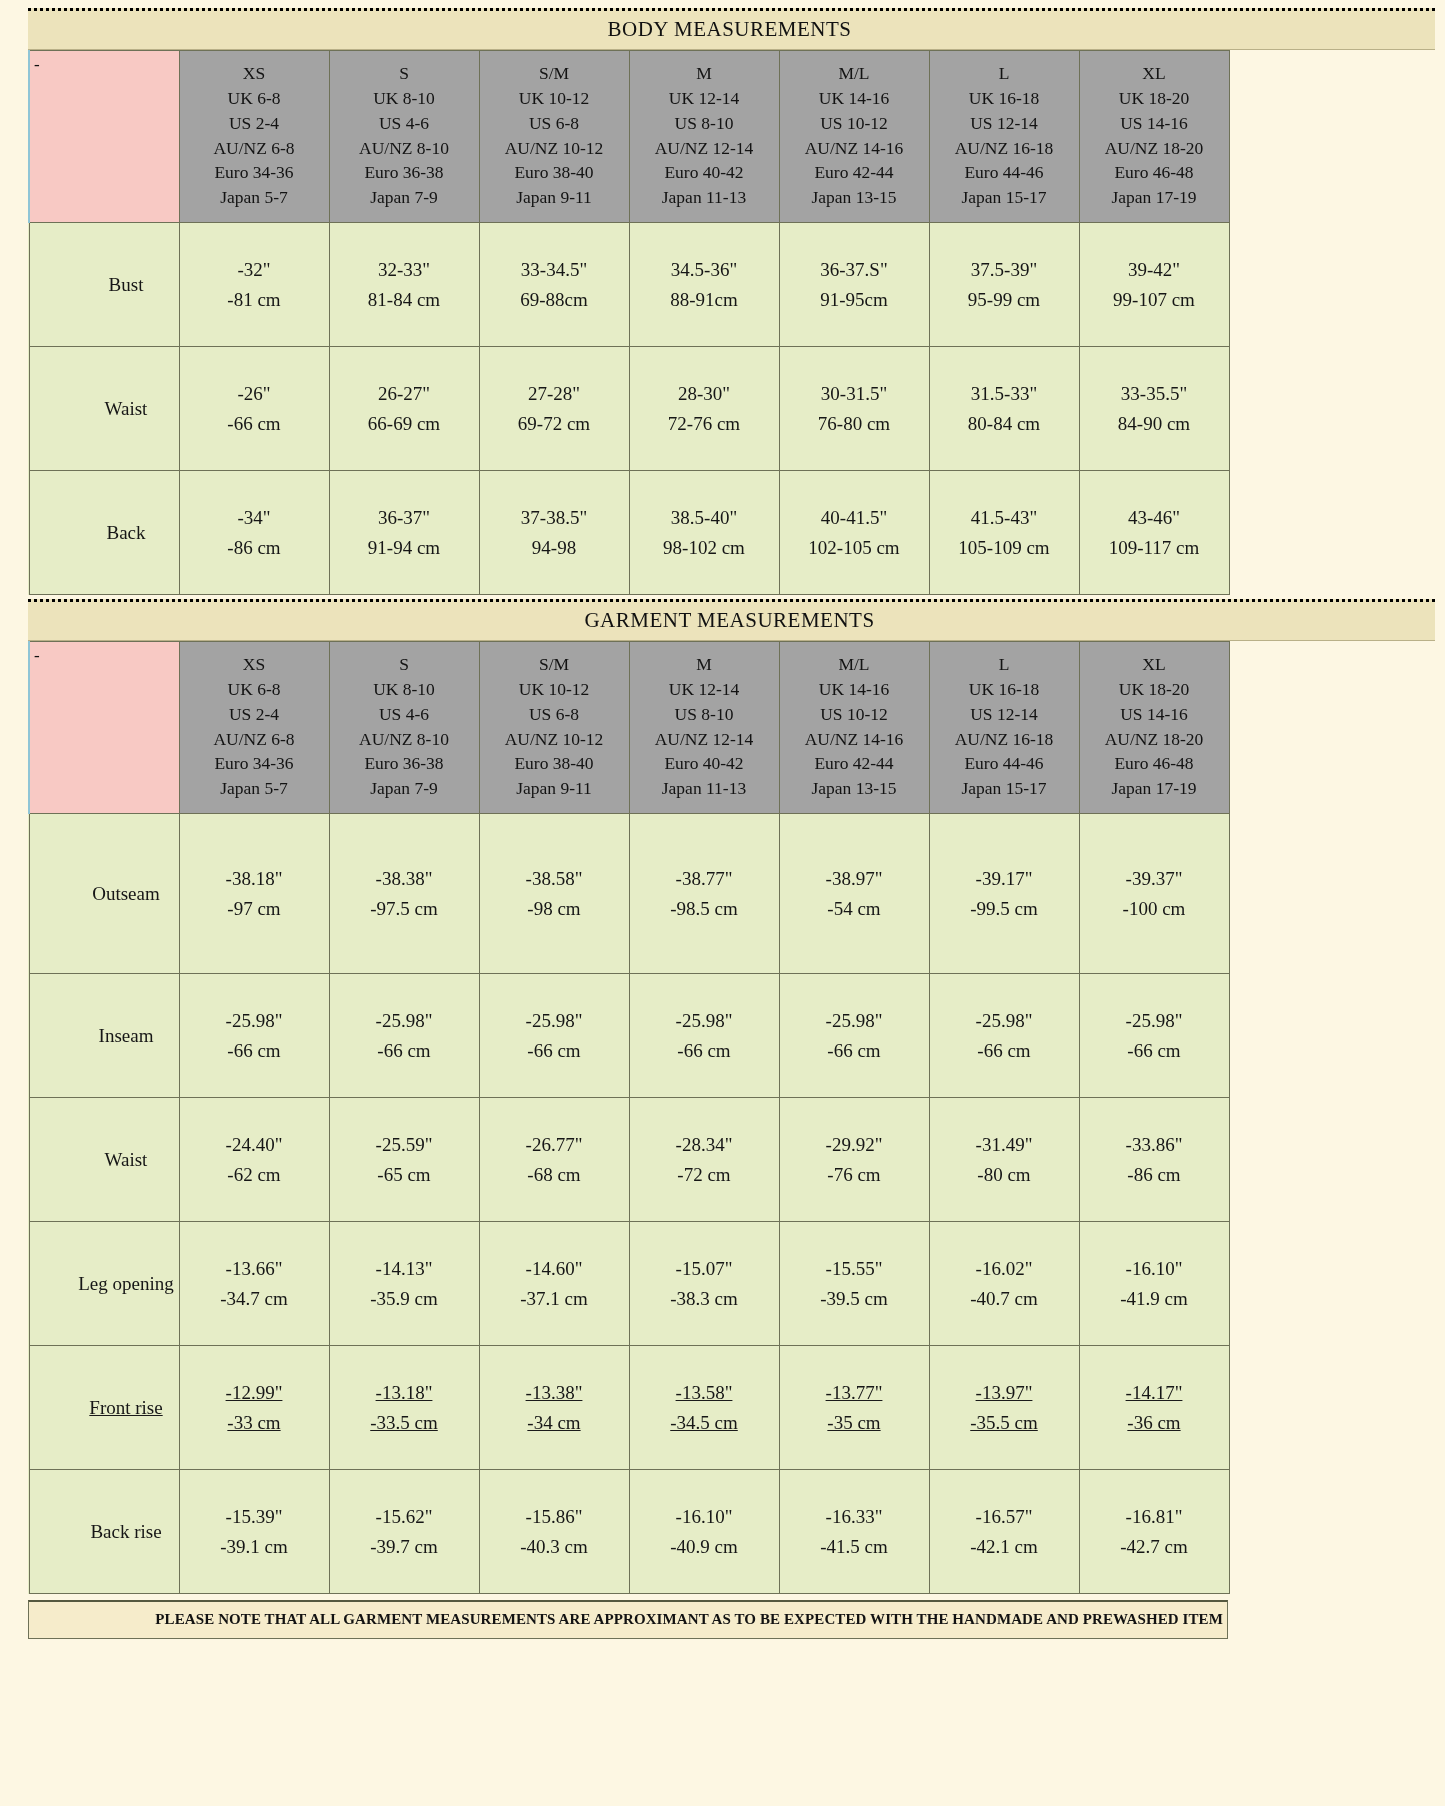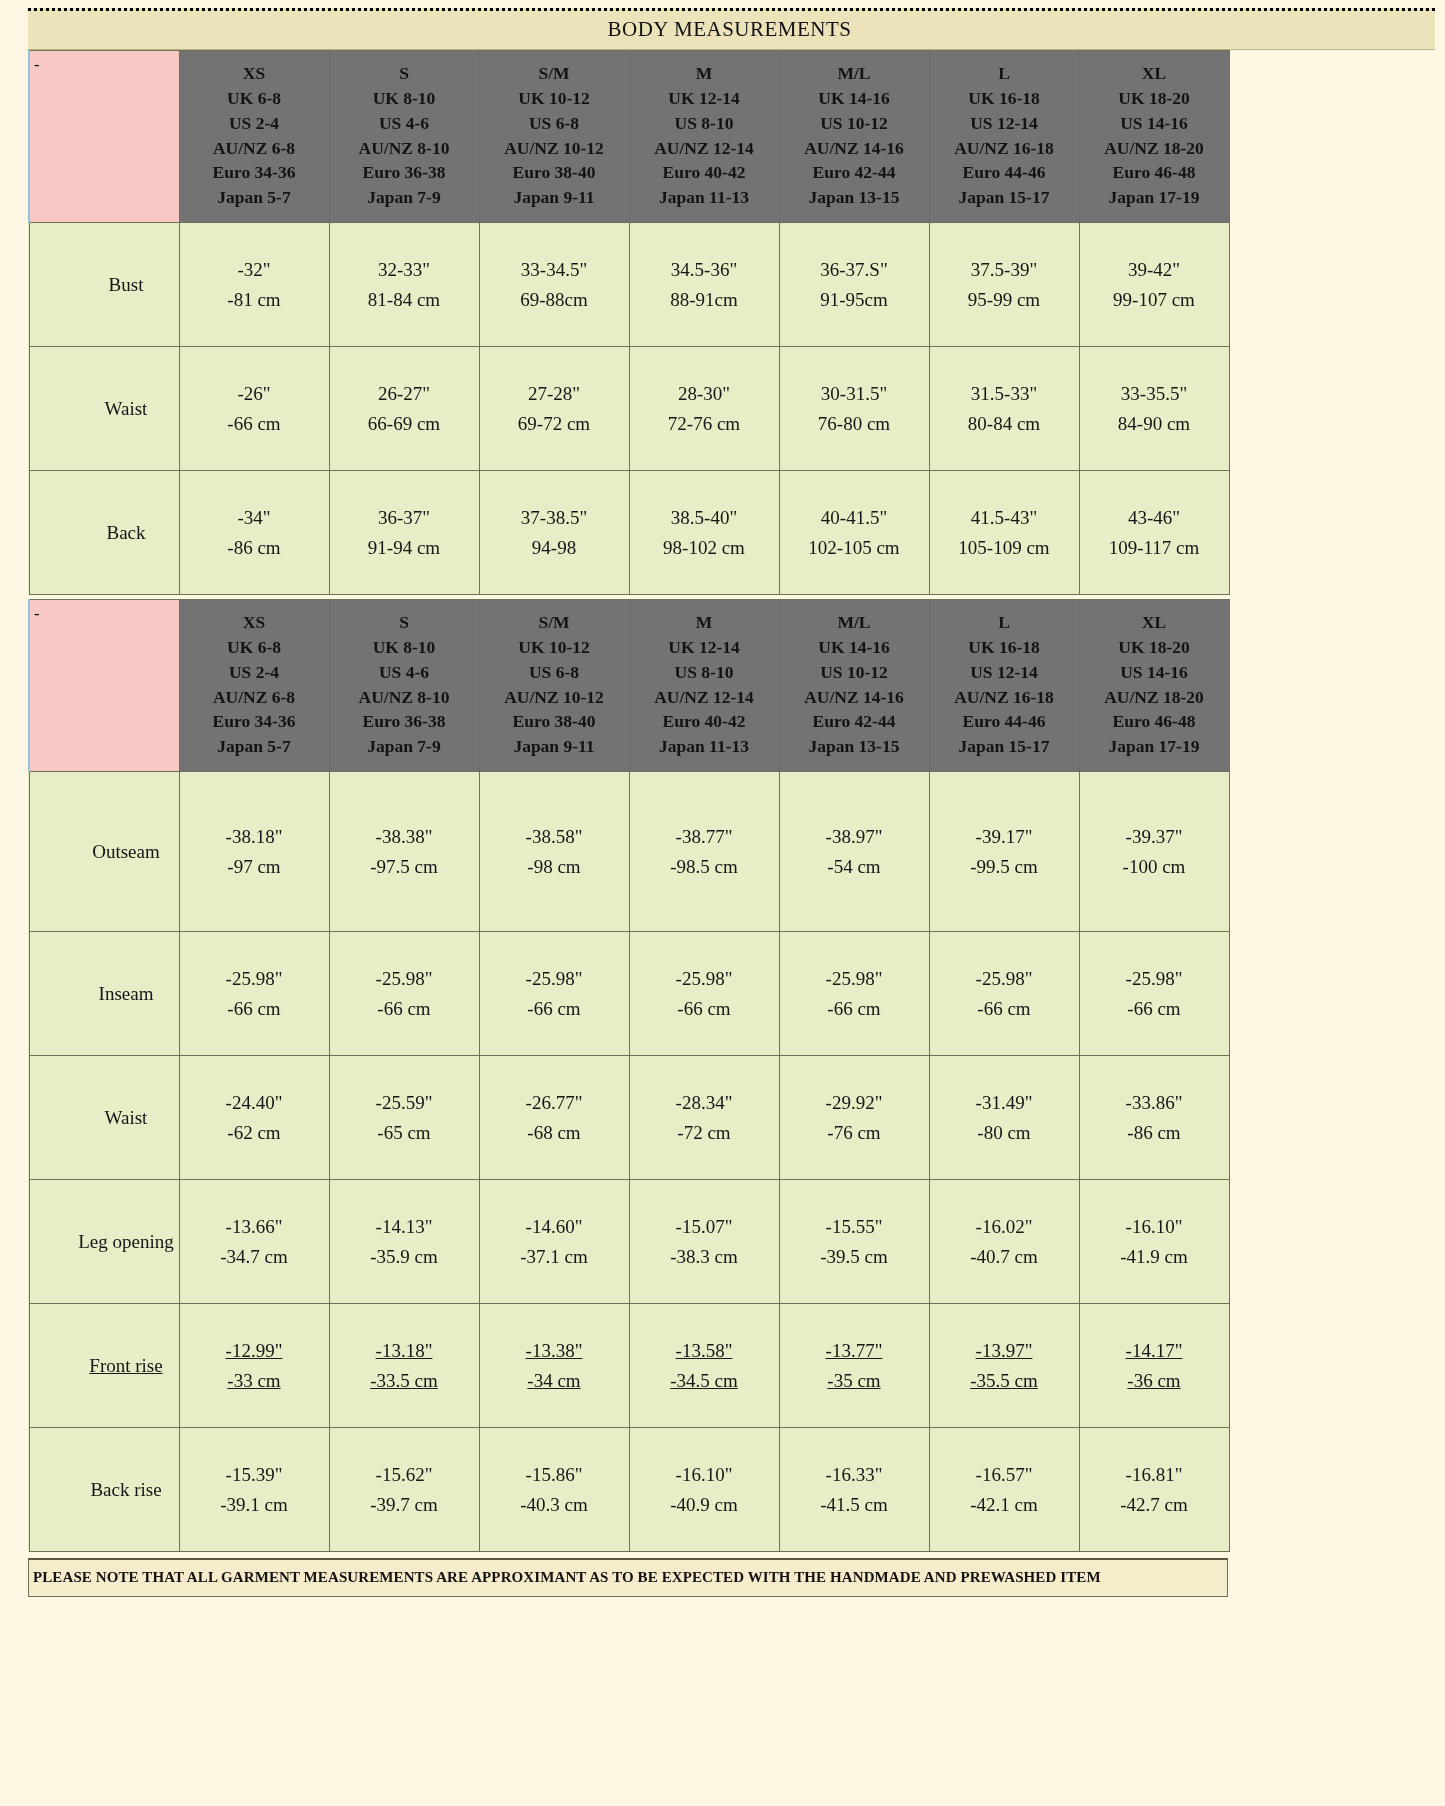--- a/index.html
+++ b/index.html
@@ -50,22 +50,22 @@
     table-layout: fixed;
     background: #e6edc7;
   }
   table.chart td, table.chart th {
     border: 1px solid #6e7157;
     vertical-align: middle;
     text-align: center;
   }
   
   tr.size-head td {
-    background: #737373;
-    font-weight: bold;
+    background: #a3a3a3;
+    font-weight: normal;
     font-size: 17.5px;
     line-height: 1.42;
     padding: 10px 2px 12px 2px;
     color: #131313;
   }
   tr.size-head td.corner {
     background: #f8c9c4;
     text-align: left;
     vertical-align: top;
     font-weight: normal;
@@ -97,21 +97,21 @@
   col.c0 { width: 150px; }
   col.cx { width: 150px; }
 
   
   .note {
     width: 1200px;
     box-sizing: border-box;
     background: #f6eccb;
     border: 1px solid #6e7157;
     border-top: 2px solid #55583f;
-    text-align: left;
+    text-align: right;
     font-weight: bold;
     font-size: 15px;
     letter-spacing: 0.1px;
     padding: 9px 4px 10px 4px;
     color: #121212;
   }
   .spacer-sm { height: 6px; }
 </style>
 </head>
 <body>
@@ -282,20 +282,21 @@
           <td>
             <span class="val">43-46"</span>
             <span class="val">109-117 cm</span>
           </td>
         </tr>
       </tbody>
   </table>
 
   <div class="banner-gap"></div>
 
+  <div class="banner">GARMENT  MEASUREMENTS</div>
 
   <table class="chart">
     <colgroup>
       <col class="c0">
         <col class="cx">
         <col class="cx">
         <col class="cx">
         <col class="cx">
         <col class="cx">
         <col class="cx">

